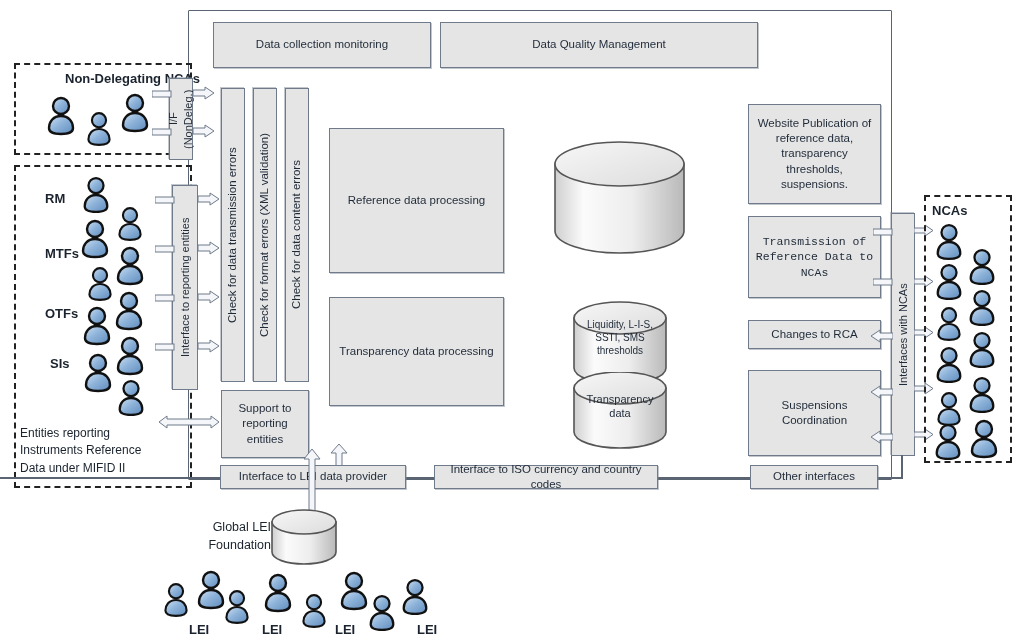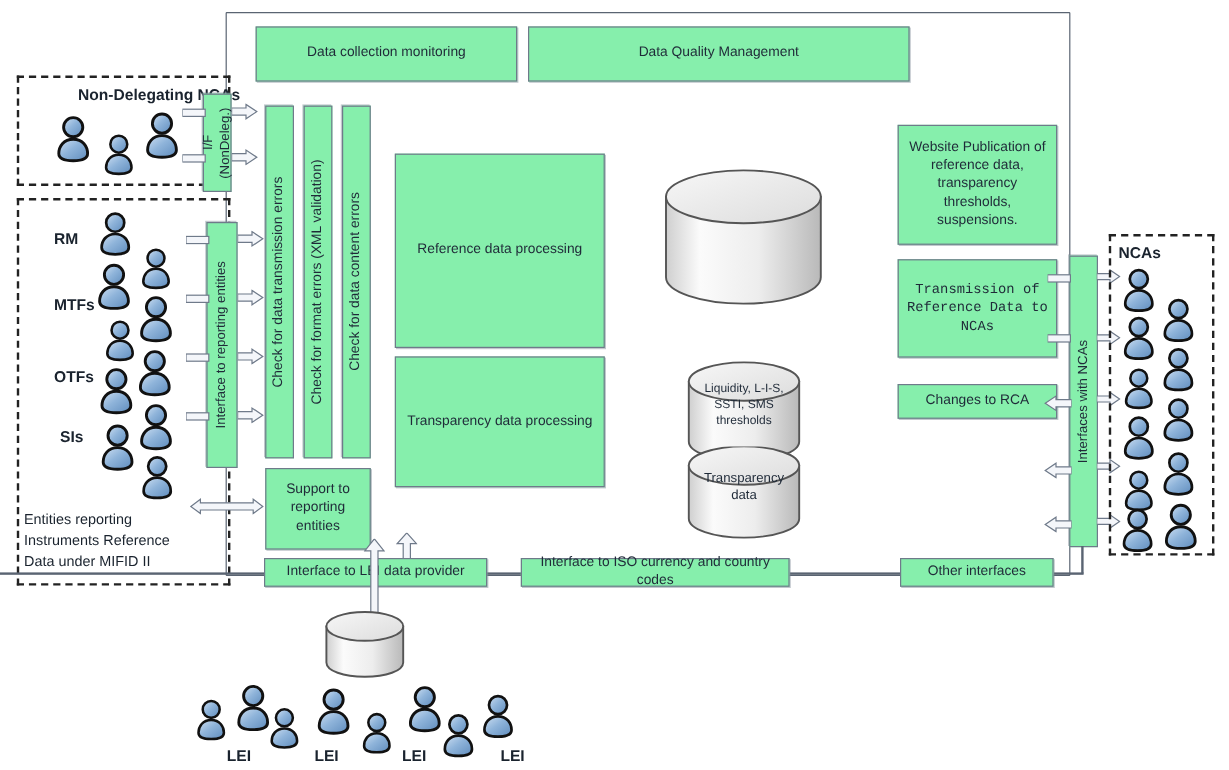--- a/index.html
+++ b/index.html
@@ -2,21 +2,21 @@
 <html><head>
 <meta charset="utf-8">
 <style>
   html,body{margin:0;padding:0;background:#ffffff;}
   body{font-family:"Liberation Sans",sans-serif;}
   #stage{position:relative;width:1024px;height:642px;background:#fff;overflow:hidden;}
 
   
   .box{
     position:absolute;
-    background:#86efac;
+    background:#e5e5e5;
     border:1px solid #6f7a8a;
     box-sizing:border-box;
     display:flex;align-items:center;justify-content:center;
     text-align:center;
     color:#1f2a38;
     font-size:11.5px;
     line-height:1.32;
     padding:2px 4px;
     box-shadow:1px 1px 0 rgba(120,130,145,.45);
   }
@@ -282,21 +282,21 @@
   </div>
 
   <div class="box vert" style="left:221px;top:88px;width:24px;height:294px;font-size:11.5px;">Check for data transmission errors</div>
   <div class="box vert" style="left:253px;top:88px;width:24px;height:294px;font-size:11.5px;">Check for format errors (XML validation)</div>
   <div class="box vert" style="left:285px;top:88px;width:24px;height:294px;font-size:11.5px;">Check for data content errors</div>
 
   <div class="box" style="left:221px;top:390px;width:88px;height:68px;white-space:pre-line;">Support to
 reporting
 entities</div>
 
-  <div class="box" style="left:329px;top:128px;width:175px;height:162px;">Reference data processing</div>
+  <div class="box" style="left:329px;top:128px;width:175px;height:145px;">Reference data processing</div>
   <div class="box" style="left:329px;top:297px;width:175px;height:109px;">Transparency data processing</div>
 
   <div class="barrow" style="left:330px;top:444px;">
     <svg width="18" height="28" viewBox="0 0 18 28">
         <path d="M9 0l8 9h-5v19H6V9H1z" fill="#f4f6fa" stroke="#6f7a8a" stroke-width="1"></path>
       </svg>
   </div>
 
   <div class="cyl" style="left:553px;top:140px;width:133px;height:115px;">
     <svg width="133" height="115" viewBox="0 0 133 115">
@@ -338,20 +338,22 @@
 
   <div class="box" style="left:748px;top:104px;width:133px;height:100px;white-space:pre-line;">Website Publication of
 reference data,
 transparency
 thresholds,
 suspensions.</div>
   <div class="box" style="left:748px;top:216px;width:133px;height:82px;white-space:pre-line;font-family:Liberation Mono, monospace;">Transmission of
 Reference Data to
 NCAs</div>
   <div class="box" style="left:748px;top:320px;width:133px;height:29px;">Changes to RCA</div>
+  <div class="box" style="left:748px;top:370px;width:133px;height:86px;white-space:pre-line;">Suspensions
+Coordination</div>
 
   <div class="box vert" style="left:891px;top:213px;width:24px;height:243px;font-size:11px;">Interfaces with NCAs</div>
 
   <div class="barrow" style="left:873px;top:228px;">
       <svg width="20" height="8">
         <rect x="0" y="1" width="19" height="6" fill="#f4f6fa" stroke="#6f7a8a" stroke-width="1"></rect>
       </svg>
     </div>
   <div class="barrow" style="left:873px;top:278px;">
       <svg width="20" height="8">
@@ -507,20 +509,22 @@
         <path d="M9 0l8 10h-5v60H6V10H1z" fill="#f4f6fa" stroke="#6f7a8a" stroke-width="1"></path>
       </svg>
   </div>
 
   <div class="cyl" style="left:270px;top:509px;width:68px;height:58px;">
     <svg width="68" height="58" viewBox="0 0 68 58">
       <path d="M2 13v30c0 7 14.3 12 32 12s32-5 32-12V13z" fill="url(#cylg)" stroke="#555" stroke-width="1.6"></path>
       <ellipse cx="34" cy="13" rx="32" ry="12" fill="url(#cyltop)" stroke="#555" stroke-width="1.6"></ellipse>
     </svg>
   </div>
+  <div class="label" style="left:195px;top:519px;text-align:right;width:76px;line-height:1.4;">Global LEI
+Foundation</div>
 
   <div class="person" style="left:161px;top:581px;">
       <svg width="30" height="38" viewBox="0 0 34 42">
         <g stroke="#111" stroke-width="2.4" fill="url(#pg1)">
           <circle cx="17" cy="11" r="8"></circle>
           <path d="M17 21c-8 0-12 6-12 12 0 4 4 6 12 6s12-2 12-6c0-6-4-12-12-12z"></path>
         </g>
       </svg>
     </div>
   <div class="person" style="left:194px;top:569px;">

